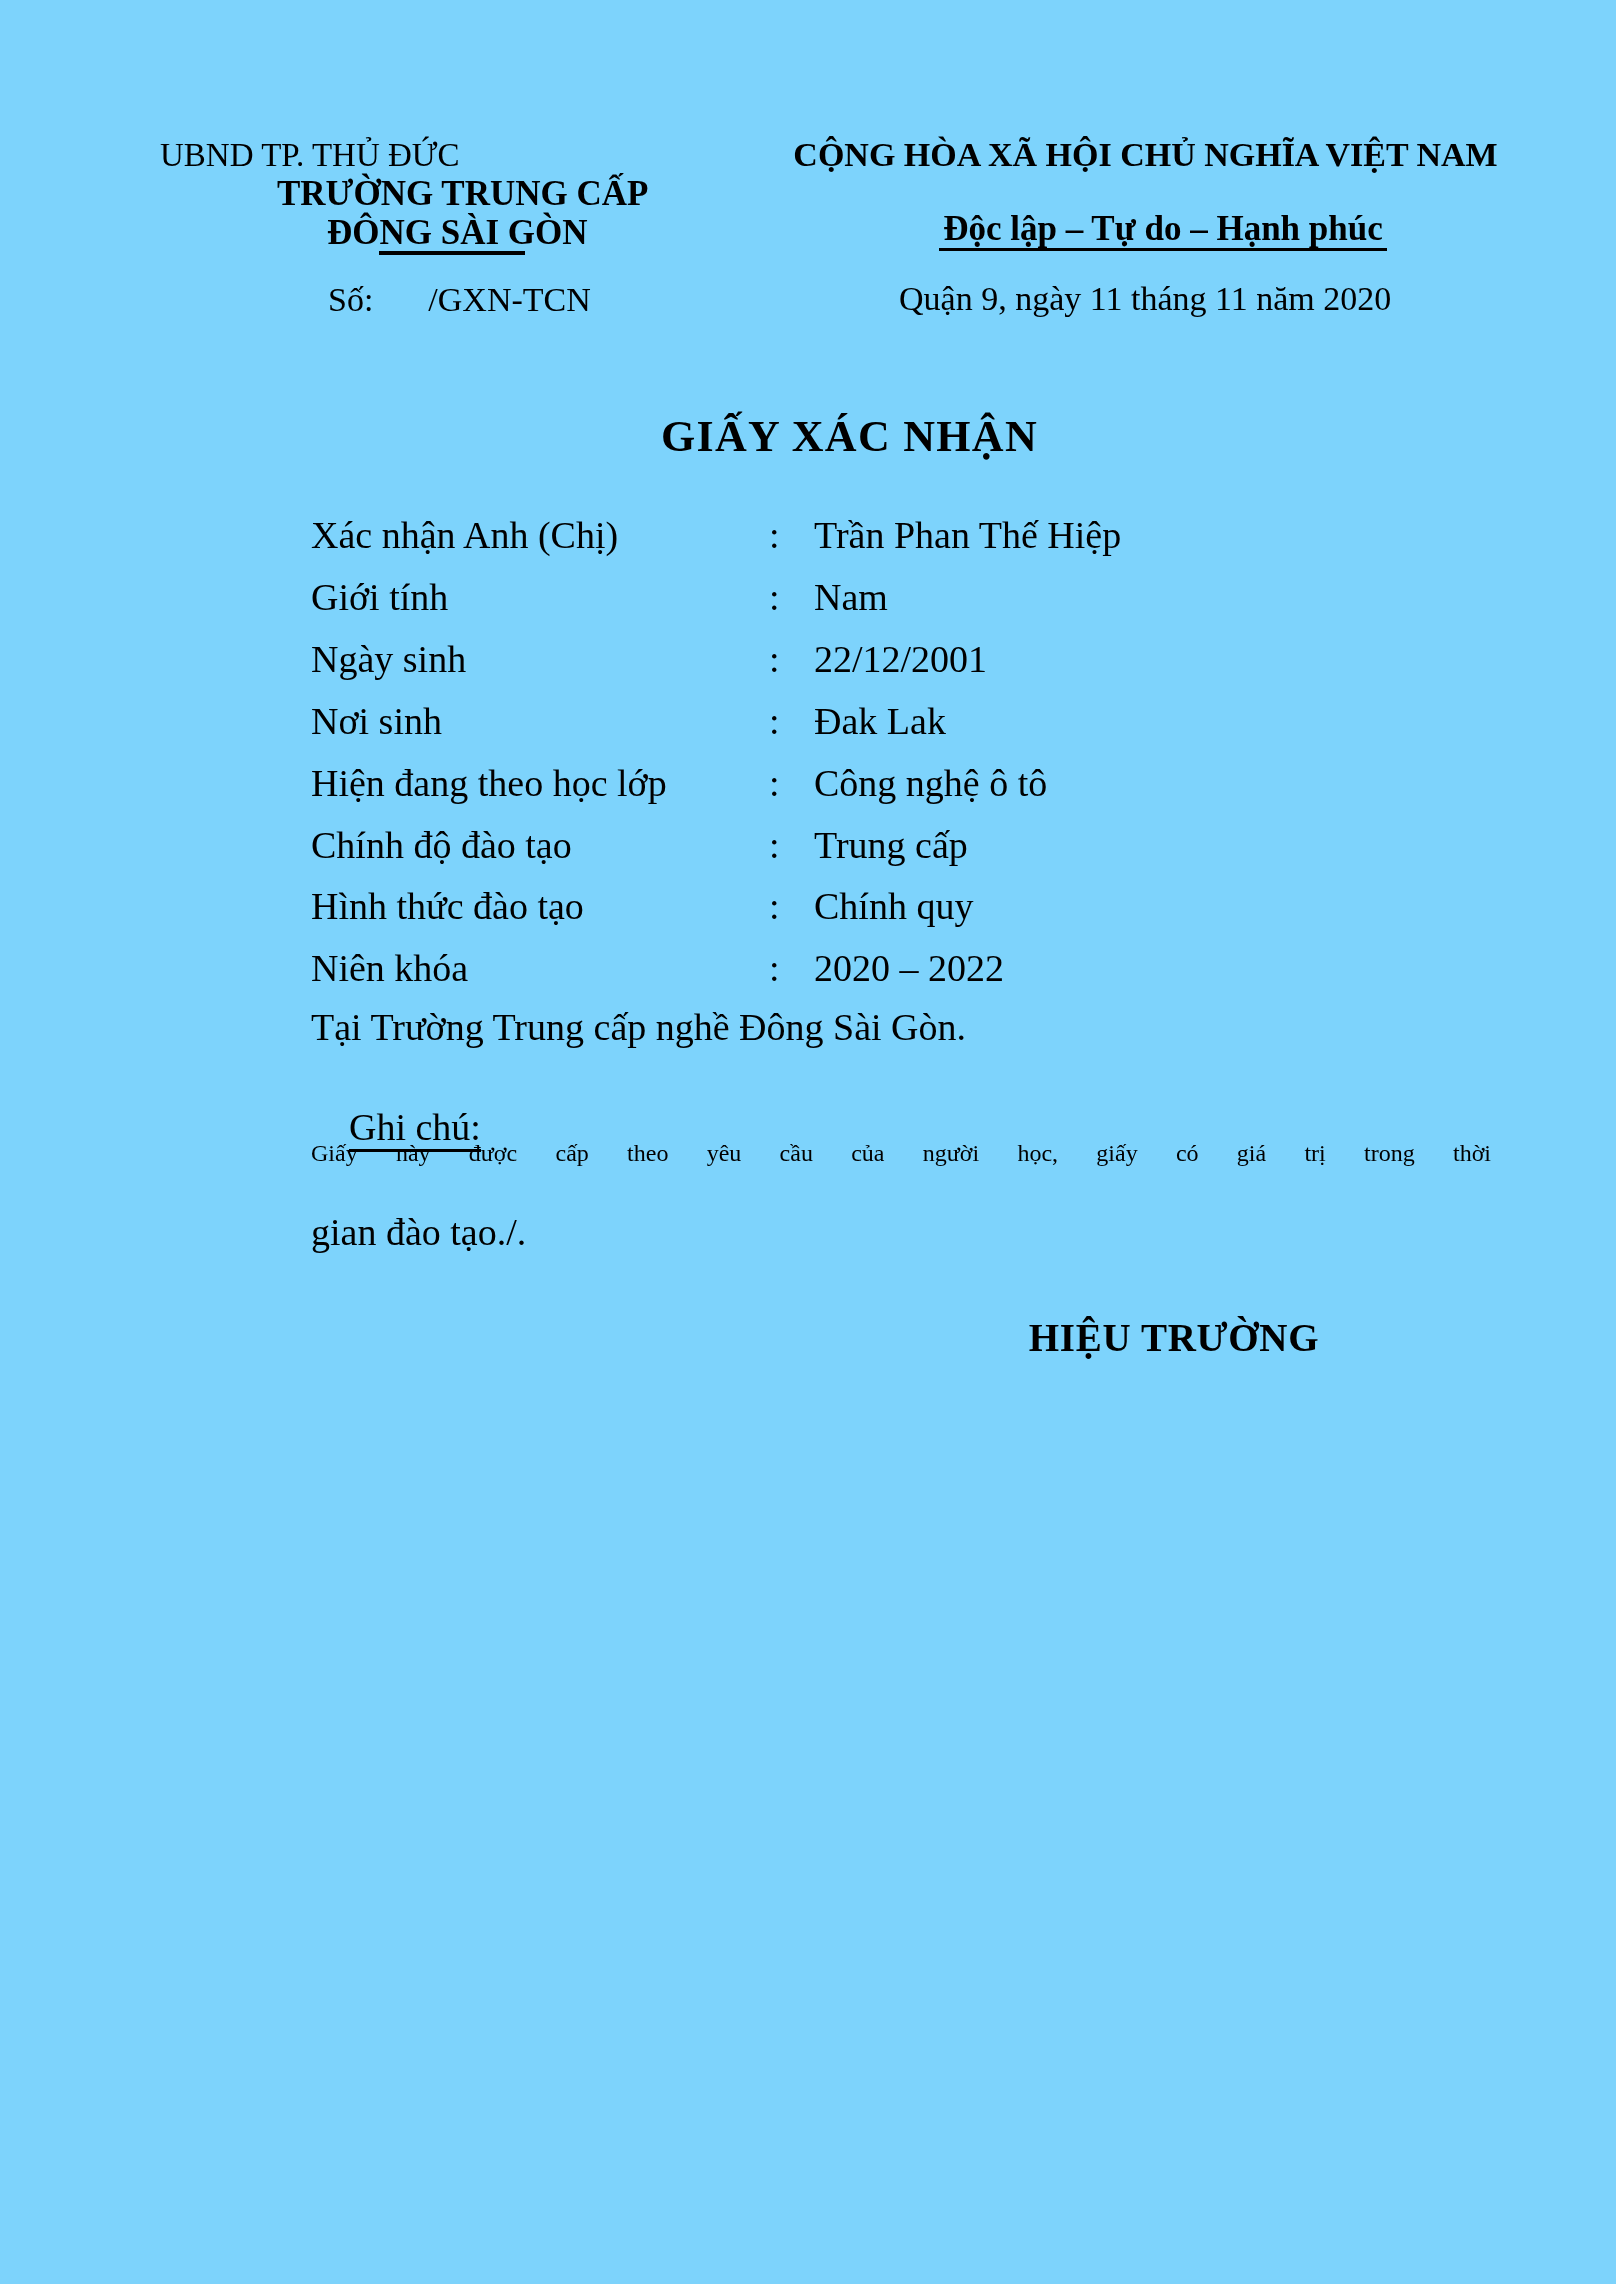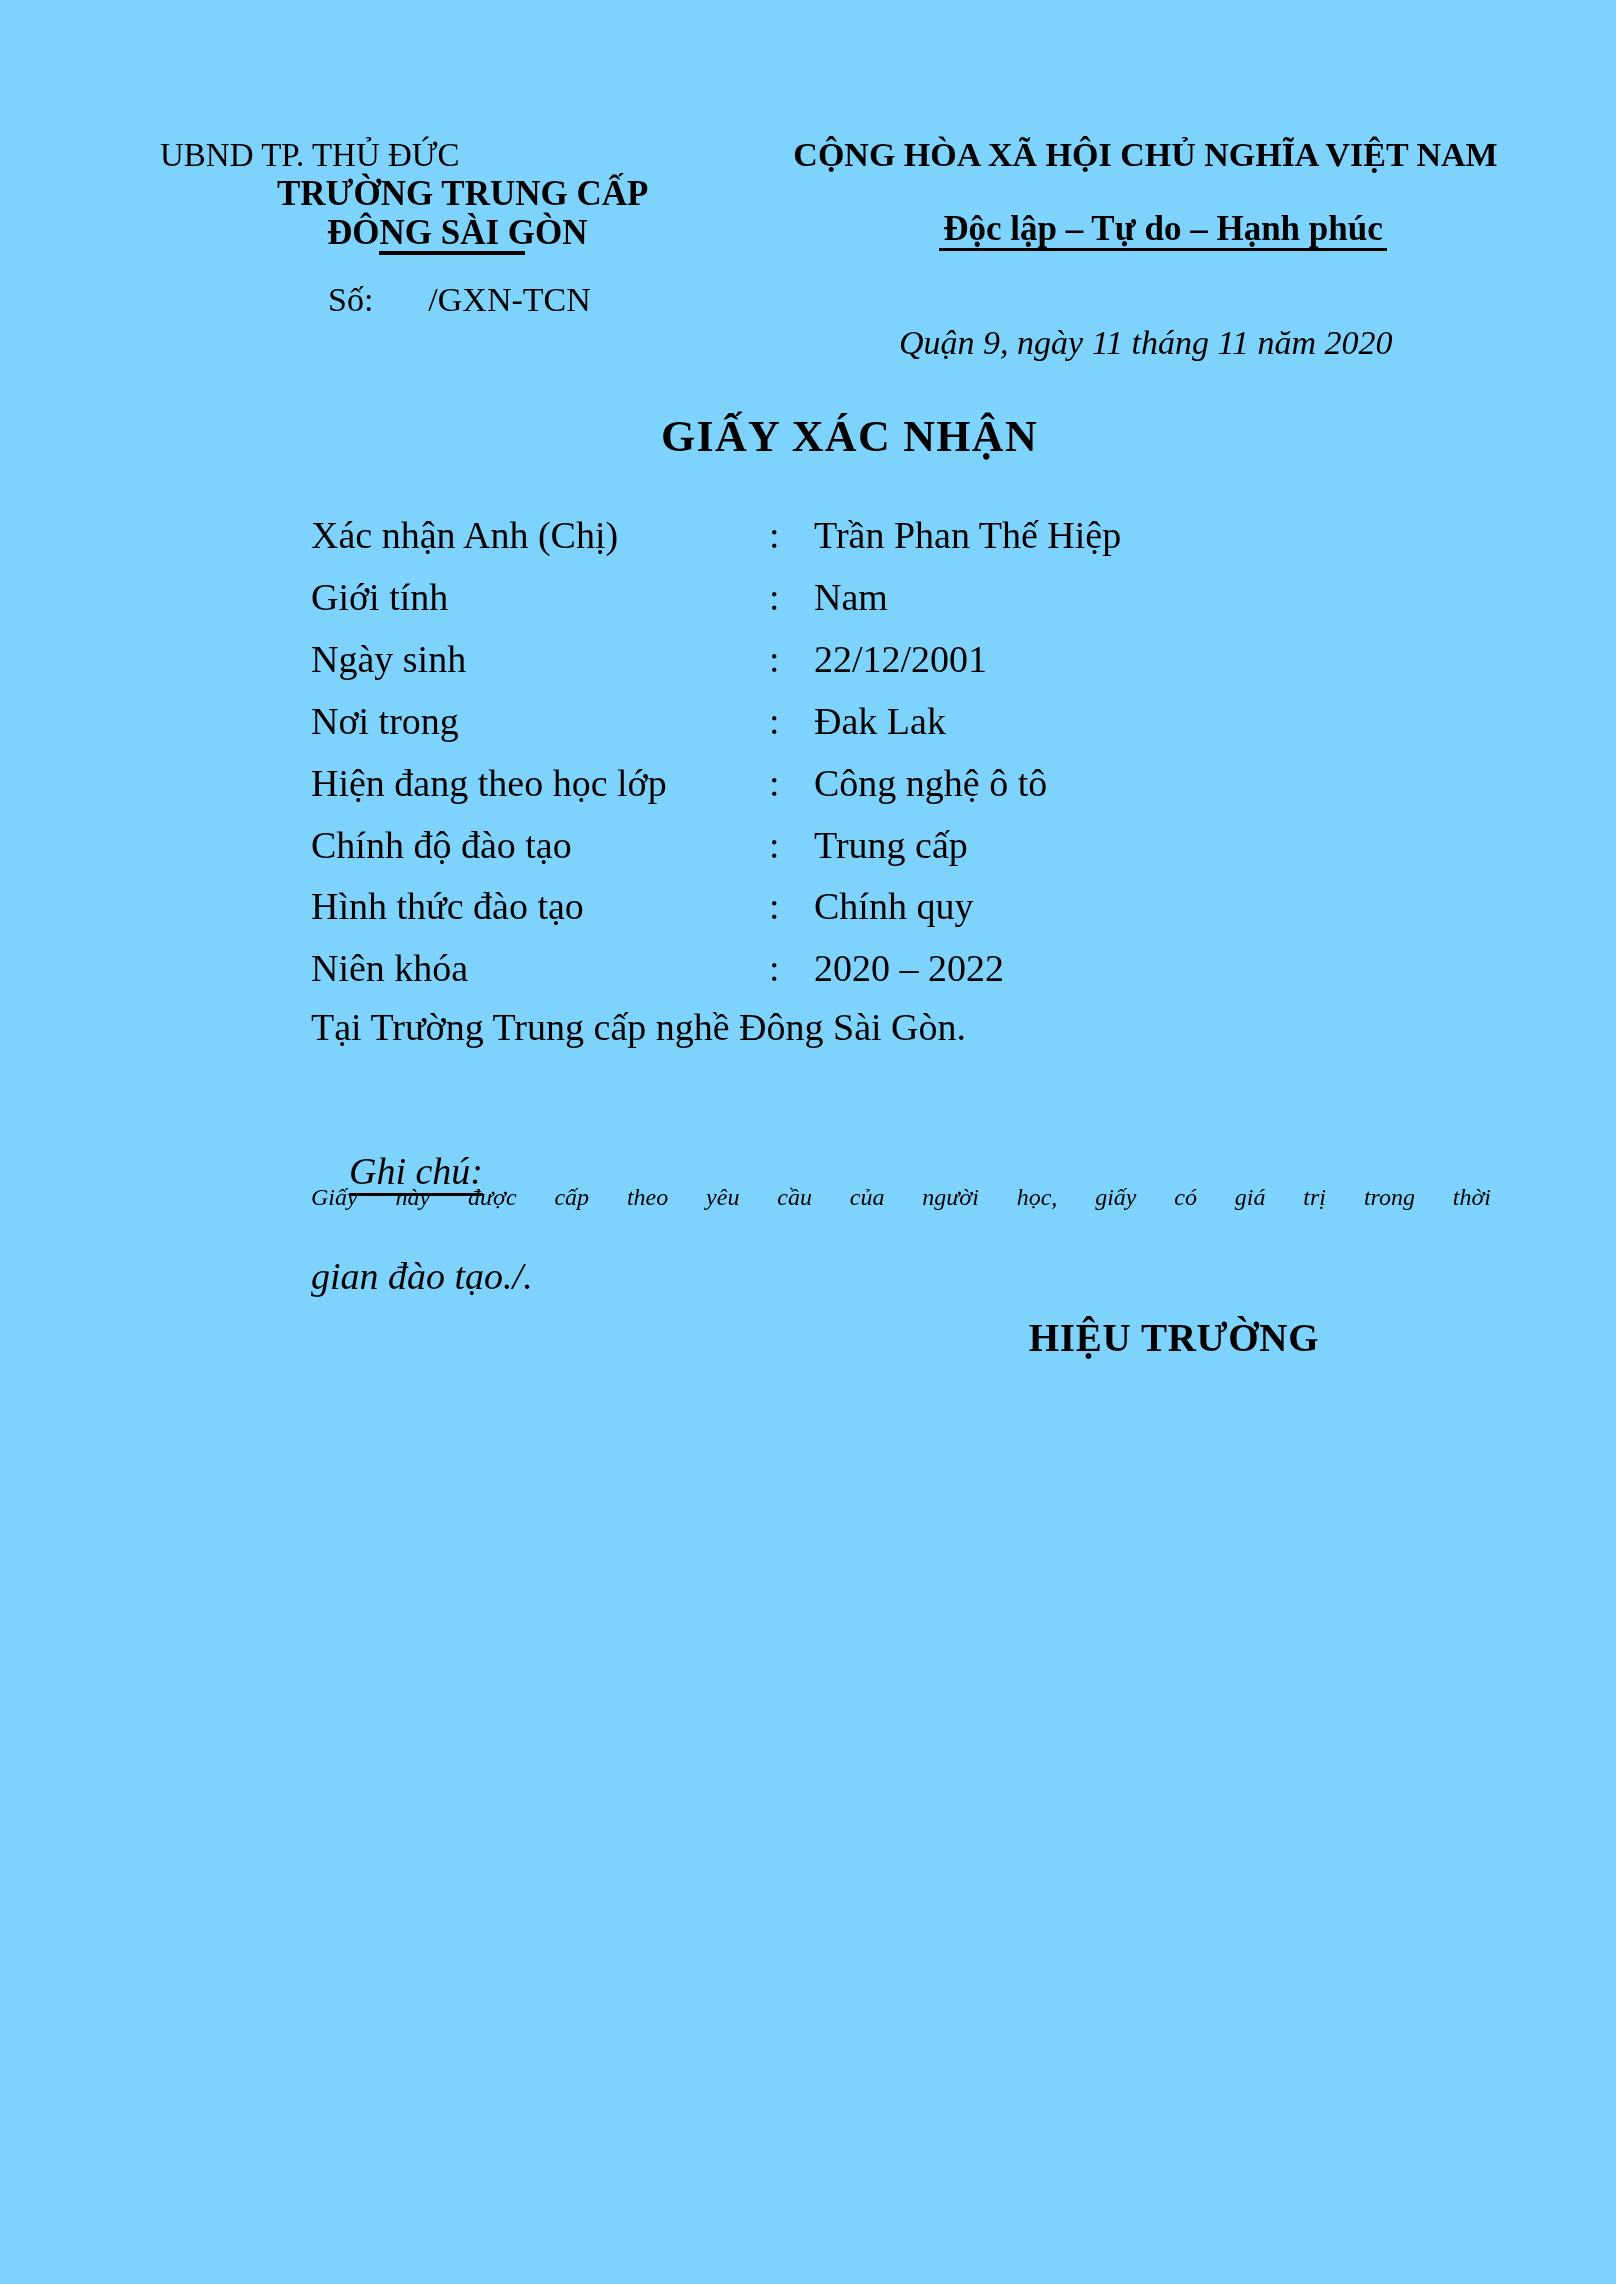--- a/index.html
+++ b/index.html
@@ -7,21 +7,21 @@
     position:relative;
     width:1616px;height:2284px;
     margin:0 auto;
     background:#7dd3fc;
     color:#000000;
     font-family:"Liberation Serif","DejaVu Serif",serif;
     overflow:hidden;
   }
   .abs{position:absolute;line-height:1;white-space:pre;}
   .b{font-weight:bold;}
-  .i{font-style:italic;margin-top:44px;}
+  .i{}
 
   
   .hl-agency{left:160px;top:139px;font-size:33px;}
   .hl-school1{left:277px;top:176px;font-size:35px;}
   .hl-school2{left:327px;top:215px;font-size:35px;}
   .hl-underline{left:379px;top:251px;width:146px;height:3.9px;background:#000;}
   .hl-number{left:328px;top:283px;font-size:34px;display:flex;gap:55px;}
 
   
   .hr-motto1{left:781px;top:138px;width:729px;text-align:center;font-size:34px;}
@@ -79,21 +79,21 @@
     <span class="f-label">Giới tính</span>
     <span class="f-colon">:</span>
     <span class="f-value">Nam</span>
   </div>
   <div class="field-row" style="top:640px">
     <span class="f-label">Ngày sinh</span>
     <span class="f-colon">:</span>
     <span class="f-value">22/12/2001</span>
   </div>
   <div class="field-row" style="top:702px">
-    <span class="f-label">Nơi trong</span>
+    <span class="f-label">Nơi sinh</span>
     <span class="f-colon">:</span>
     <span class="f-value">Đak Lak</span>
   </div>
   <div class="field-row" style="top:764px">
     <span class="f-label">Hiện đang theo học lớp</span>
     <span class="f-colon">:</span>
     <span class="f-value">Công nghệ ô tô</span>
   </div>
   <div class="field-row" style="top:826px">
     <span class="f-label">Chính độ đào tạo</span>

